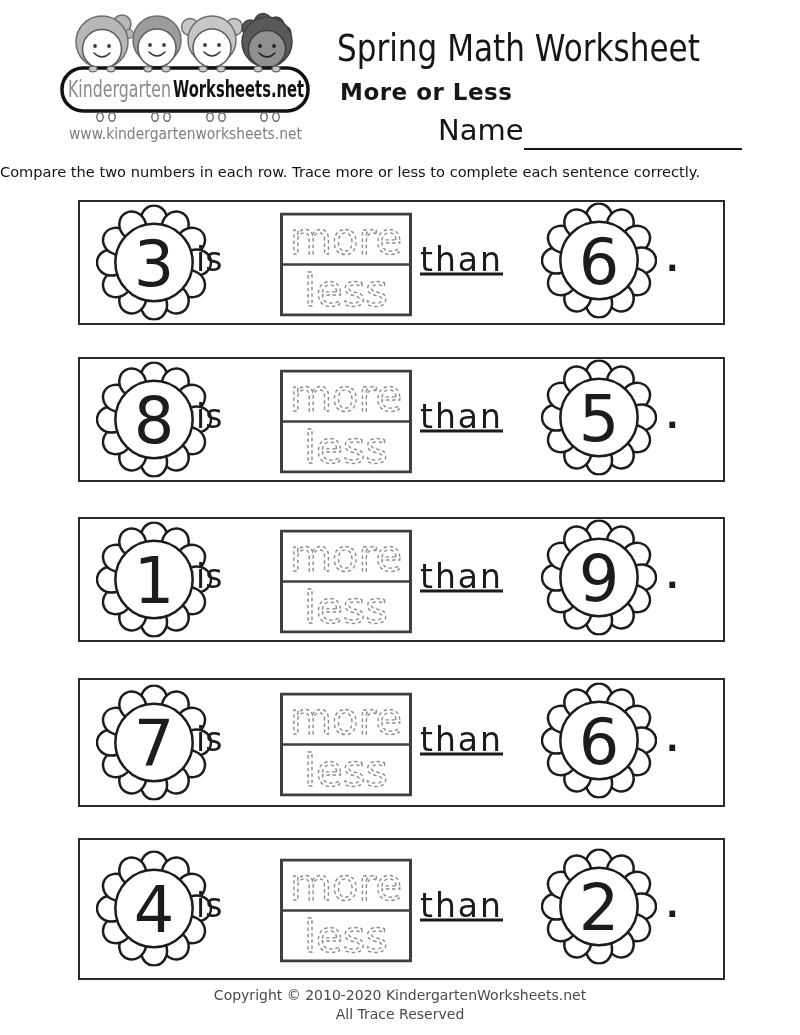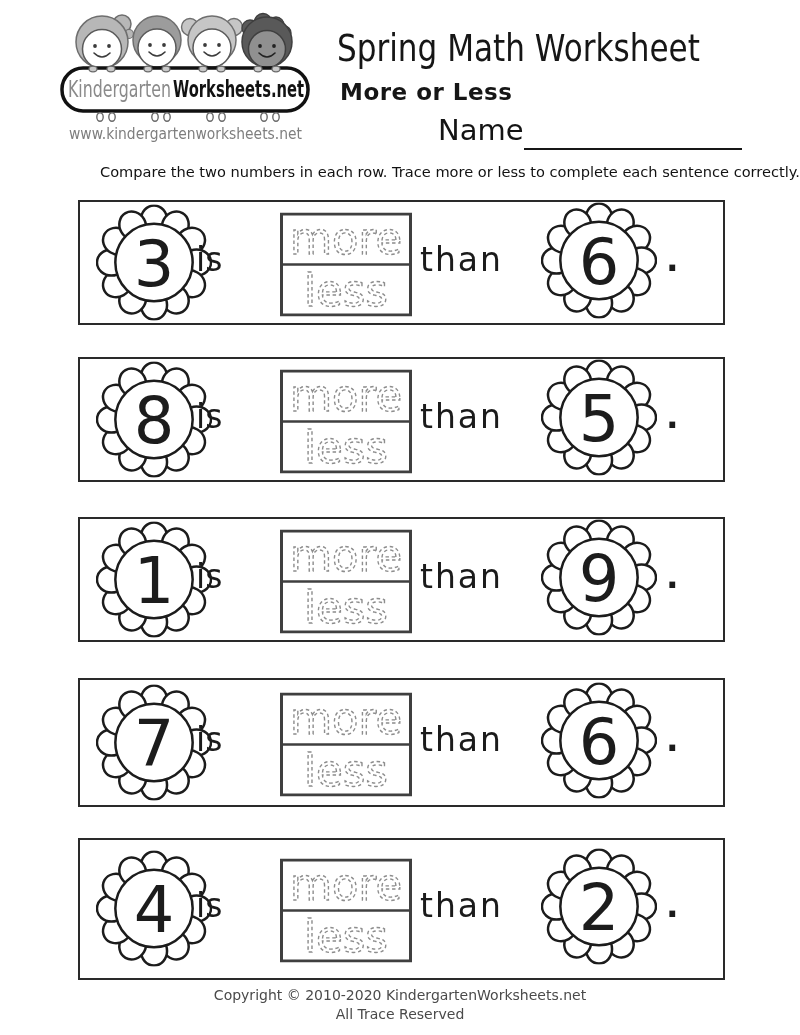--- a/index.html
+++ b/index.html
@@ -8,41 +8,41 @@
 
   
   .logo-svg{position:absolute;left:0;top:0;}
   .title{position:absolute;left:337px;top:27px;font-size:37px;white-space:nowrap;
          transform:scaleX(.84);transform-origin:left top;color:#161616;}
   .subtitle{position:absolute;left:340px;top:79px;font-size:23px;font-weight:bold;
             letter-spacing:.5px;color:#161616;}
   .nameRow{position:absolute;left:438px;top:114px;width:304px;display:flex;align-items:flex-start;}
   .nameLabel{font-size:29px;line-height:1.15;color:#141414;}
   .nameLine{flex:1;border-bottom:2.5px solid #161616;height:34px;}
-  .instructions{position:absolute;top:163px;left:0;width:100%;text-align:right;
+  .instructions{position:absolute;top:163px;left:0;width:100%;text-align:left;
                 font-size:14.6px;color:#121212;}
 
   
   .rows{position:absolute;left:78px;top:200px;width:647px;}
   .row{position:relative;width:643px;border:2px solid #2a2a2a;background:#fff;}
   .row.h1{height:121px;margin-bottom:32px;}
   .row.h2{height:121px;margin-bottom:35px;}
   .row.h3{height:121px;margin-bottom:36px;}
   .row.h4{height:125px;margin-bottom:31px;}
   .row.h5{height:138px;}
   .rowInner{position:absolute;left:0;top:50%;transform:translateY(-50%);width:100%;height:125px;}
 
   .flower{position:absolute;width:116px;height:116px;}
   .f-left{left:16px;top:4px;}
   .f-right{left:461px;top:2px;}
   .fnum{font-size:66px;fill:#1c1c1c;text-anchor:middle;font-family:"DejaVu Sans",sans-serif;}
 
   .word{position:absolute;top:42px;font-size:33px;line-height:1;color:#1b1b1b;}
   .w-is{left:116px;}
-  .w-than{left:340px;letter-spacing:2px;}
+  .w-than{left:340px;letter-spacing:2px;text-decoration:underline;}
   .w-period{left:586px;font-weight:700;}
 
   .tracebox{position:absolute;left:200px;top:12px;width:132px;height:104px;}
   .tb-rect{fill:#ffffff;stroke:#3f3f3f;stroke-width:3;}
   .tb-line{stroke:#3f3f3f;stroke-width:2.5;}
   .trace{fill:none;stroke:#8d8d8d;stroke-width:1.4;stroke-dasharray:3.5 2.8;
          font-size:44px;font-family:"DejaVu Sans",sans-serif;text-anchor:middle;}
 
   
   .footer{position:absolute;top:986px;left:0;width:100%;text-align:center;

